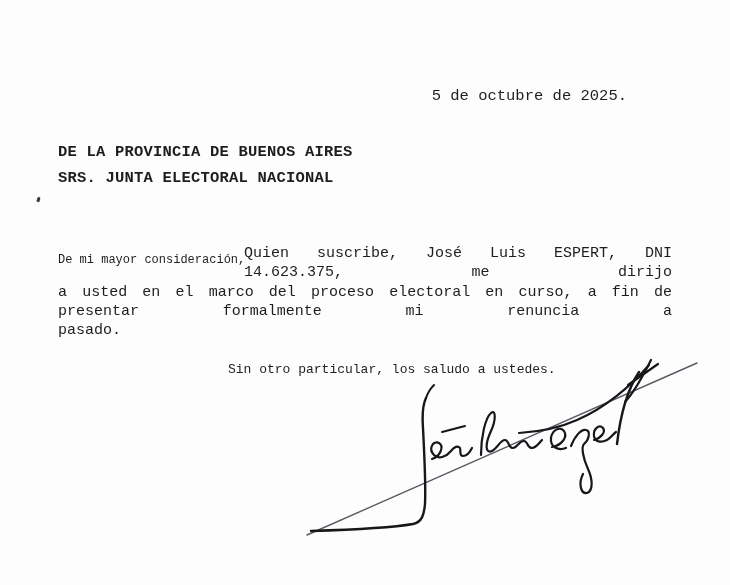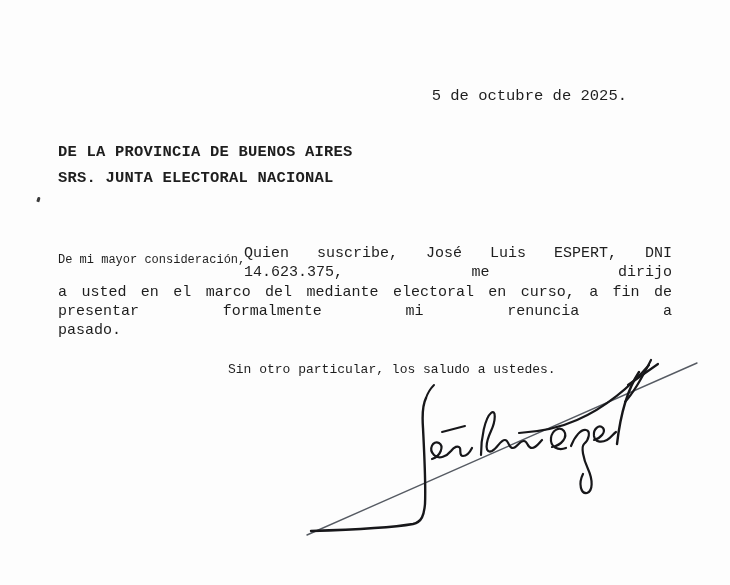--- a/index.html
+++ b/index.html
@@ -94,21 +94,21 @@
     <div>DE LA PROVINCIA DE BUENOS AIRES</div>
     <div>SRS. JUNTA ELECTORAL NACIONAL</div>
   </div>
 
   <div class="speck"></div>
 
   <div class="salutation">De mi mayor consideración,</div>
 
   <div class="body-para">
     <div class="line first">Quien suscribe, José Luis ESPERT, DNI 14.623.375, me dirijo</div>
-    <div class="line">a usted en el marco del mediante electoral en curso, a fin de presentar formalmente mi renuncia a</div>
+    <div class="line">a usted en el marco del proceso electoral en curso, a fin de presentar formalmente mi renuncia a</div>
     <div class="line last">pasado.</div>
   </div>
 
   <div class="closing">Sin otro particular, los saludo a ustedes.</div>
 
   <svg class="signature" viewBox="0 0 420 200" width="420" height="200" xmlns="http://www.w3.org/2000/svg">
 
     <g>
       <path d="M 12 183 L 402 11" stroke="#565b63" stroke-width="1.4" fill="none" stroke-linecap="round"></path>
     </g>

